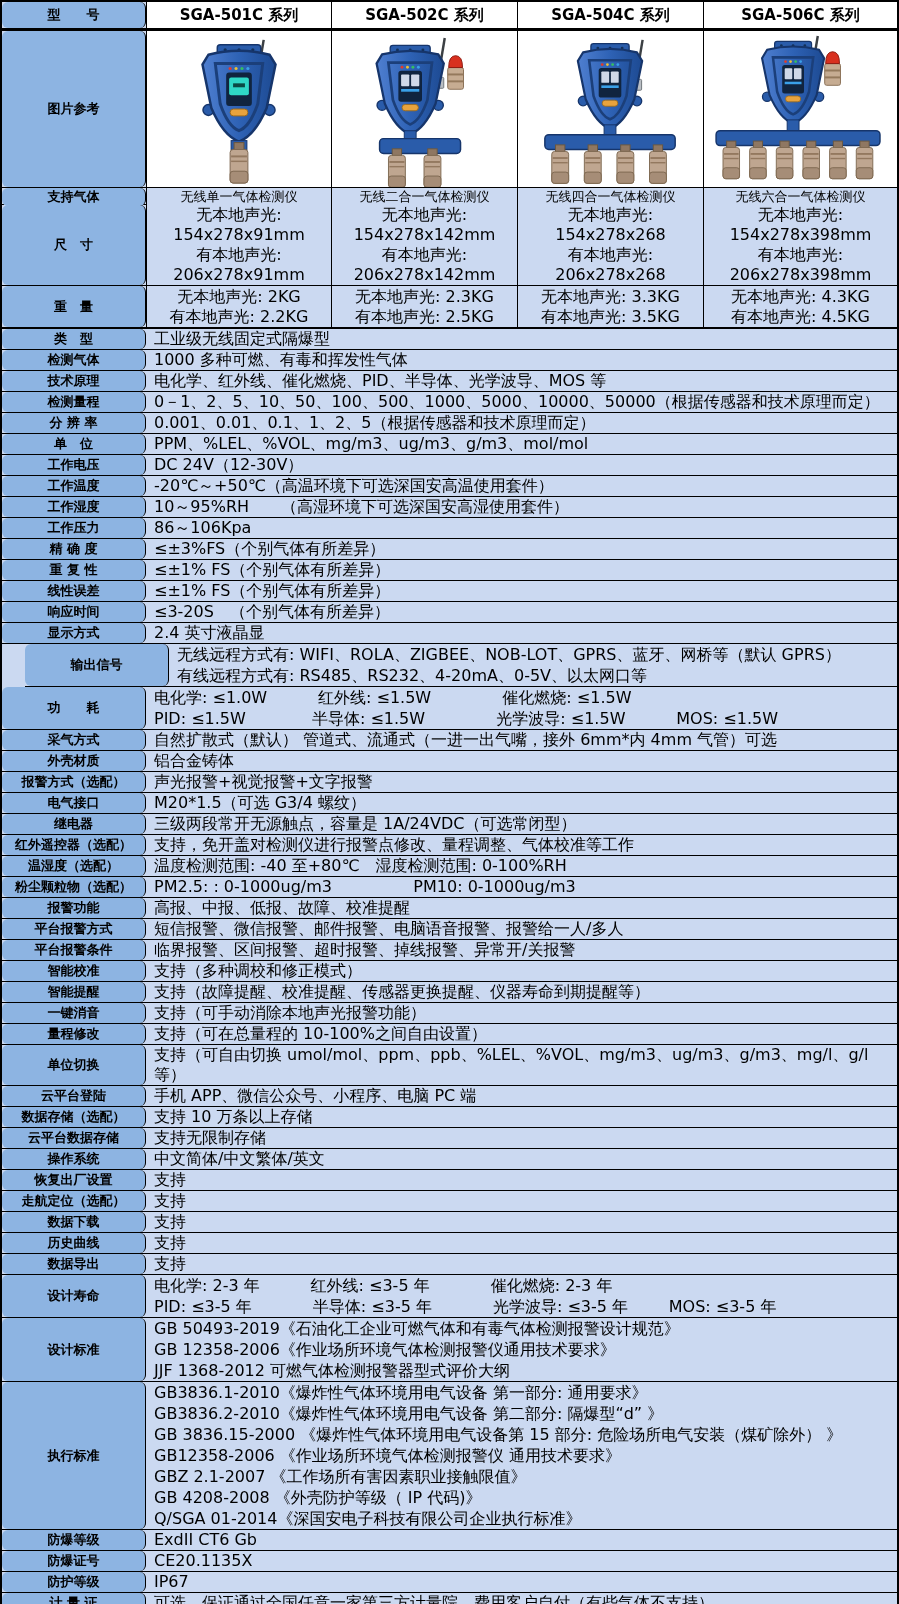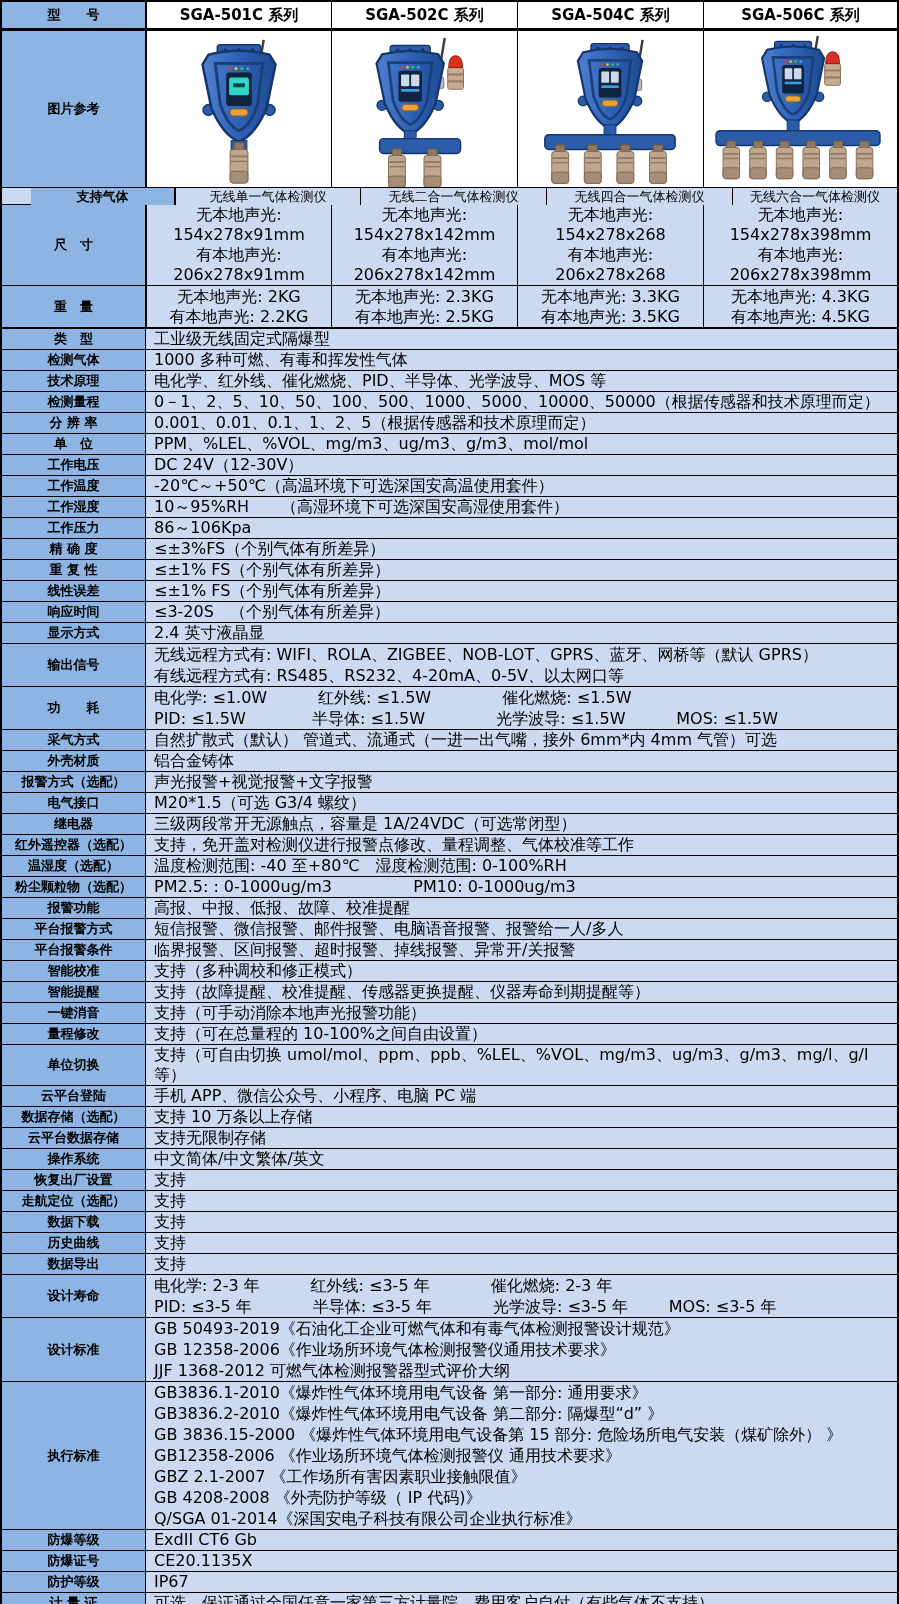--- a/index.html
+++ b/index.html
@@ -12,21 +12,21 @@
   }
   .table{width:899px;border:2px solid var(--border);box-sizing:border-box;background:var(--cell-bg);}
   
   .row{display:grid;grid-template-columns:144px 1fr;border-bottom:1px solid var(--border);box-sizing:border-box;}
   .row:last-child{border-bottom:none;}
   .lbl{
     background:var(--label-bg);
     display:flex;align-items:center;justify-content:center;
     text-align:center;font-weight:bold;font-size:13px;line-height:16px;
     border-right:1px solid var(--border);
-    padding:1px 3px;box-sizing:border-box;
+    padding:1px 3px;box-sizing:border-box;border-radius:6px;
   }
   .val{
     background:var(--cell-bg);
     font-size:16px;line-height:20px;
     padding:0 8px;box-sizing:border-box;
     display:flex;flex-direction:column;justify-content:center;
     white-space:pre-wrap;
   }
   .spec{min-height:21px;}
   .v-line{line-height:21px;white-space:pre-wrap;}
@@ -38,21 +38,21 @@
     display:flex;align-items:center;justify-content:center;
     font-weight:bold;font-size:15px;
     border-left:1px solid var(--border);box-sizing:border-box;
   }
   .hdr{height:29px;border-bottom:3px solid var(--border);}
   .imgrow{height:157px;}
   .icell{
     background:#fff;border-left:1px solid var(--border);box-sizing:border-box;
     display:flex;align-items:center;justify-content:center;overflow:hidden;
   }
-  .gasrow{height:17px;padding-left:29px;}
+  .gasrow{height:17px;}
   .gcell{
     background:var(--cell-bg);border-left:1px solid var(--border);box-sizing:border-box;
     display:flex;align-items:center;justify-content:center;
     font-size:13px;
   }
   .dimrow{min-height:41px;}
   .wtrow{min-height:43px;border-bottom:2px solid var(--border);}
   .dcell{
     background:var(--cell-bg);border-left:1px solid var(--border);box-sizing:border-box;
     display:flex;flex-direction:column;align-items:center;justify-content:center;
@@ -288,21 +288,21 @@
         <div class="val">≤±1% FS（个别气体有所差异）</div>
       </div>
       <div class="row spec">
         <div class="lbl">响应时间</div>
         <div class="val">≤3-20S　（个别气体有所差异）</div>
       </div>
       <div class="row spec">
         <div class="lbl">显示方式</div>
         <div class="val">2.4 英寸液晶显</div>
       </div>
-      <div class="row spec" style="min-height: 42px;">
+      <div class="row spec" style="min-height: 42px; margin-left: 23px;">
         <div class="lbl">输出信号</div>
         <div class="val"><div class="v-line">无线远程方式有: WIFI、ROLA、ZIGBEE、NOB-LOT、GPRS、蓝牙、网桥等（默认 GPRS）</div><div class="v-line">有线远程方式有: RS485、RS232、4-20mA、0-5V、以太网口等</div></div>
       </div>
       <div class="row spec" style="min-height: 42px;">
         <div class="lbl">功　　耗</div>
         <div class="val"><div class="v-line">电化学: ≤1.0W          红外线: ≤1.5W              催化燃烧: ≤1.5W</div><div class="v-line">PID: ≤1.5W             半导体: ≤1.5W              光学波导: ≤1.5W          MOS: ≤1.5W</div></div>
       </div>
       <div class="row spec">
         <div class="lbl">采气方式</div>
         <div class="val">自然扩散式（默认） 管道式、流通式（一进一出气嘴，接外 6mm*内 4mm 气管）可选</div>

